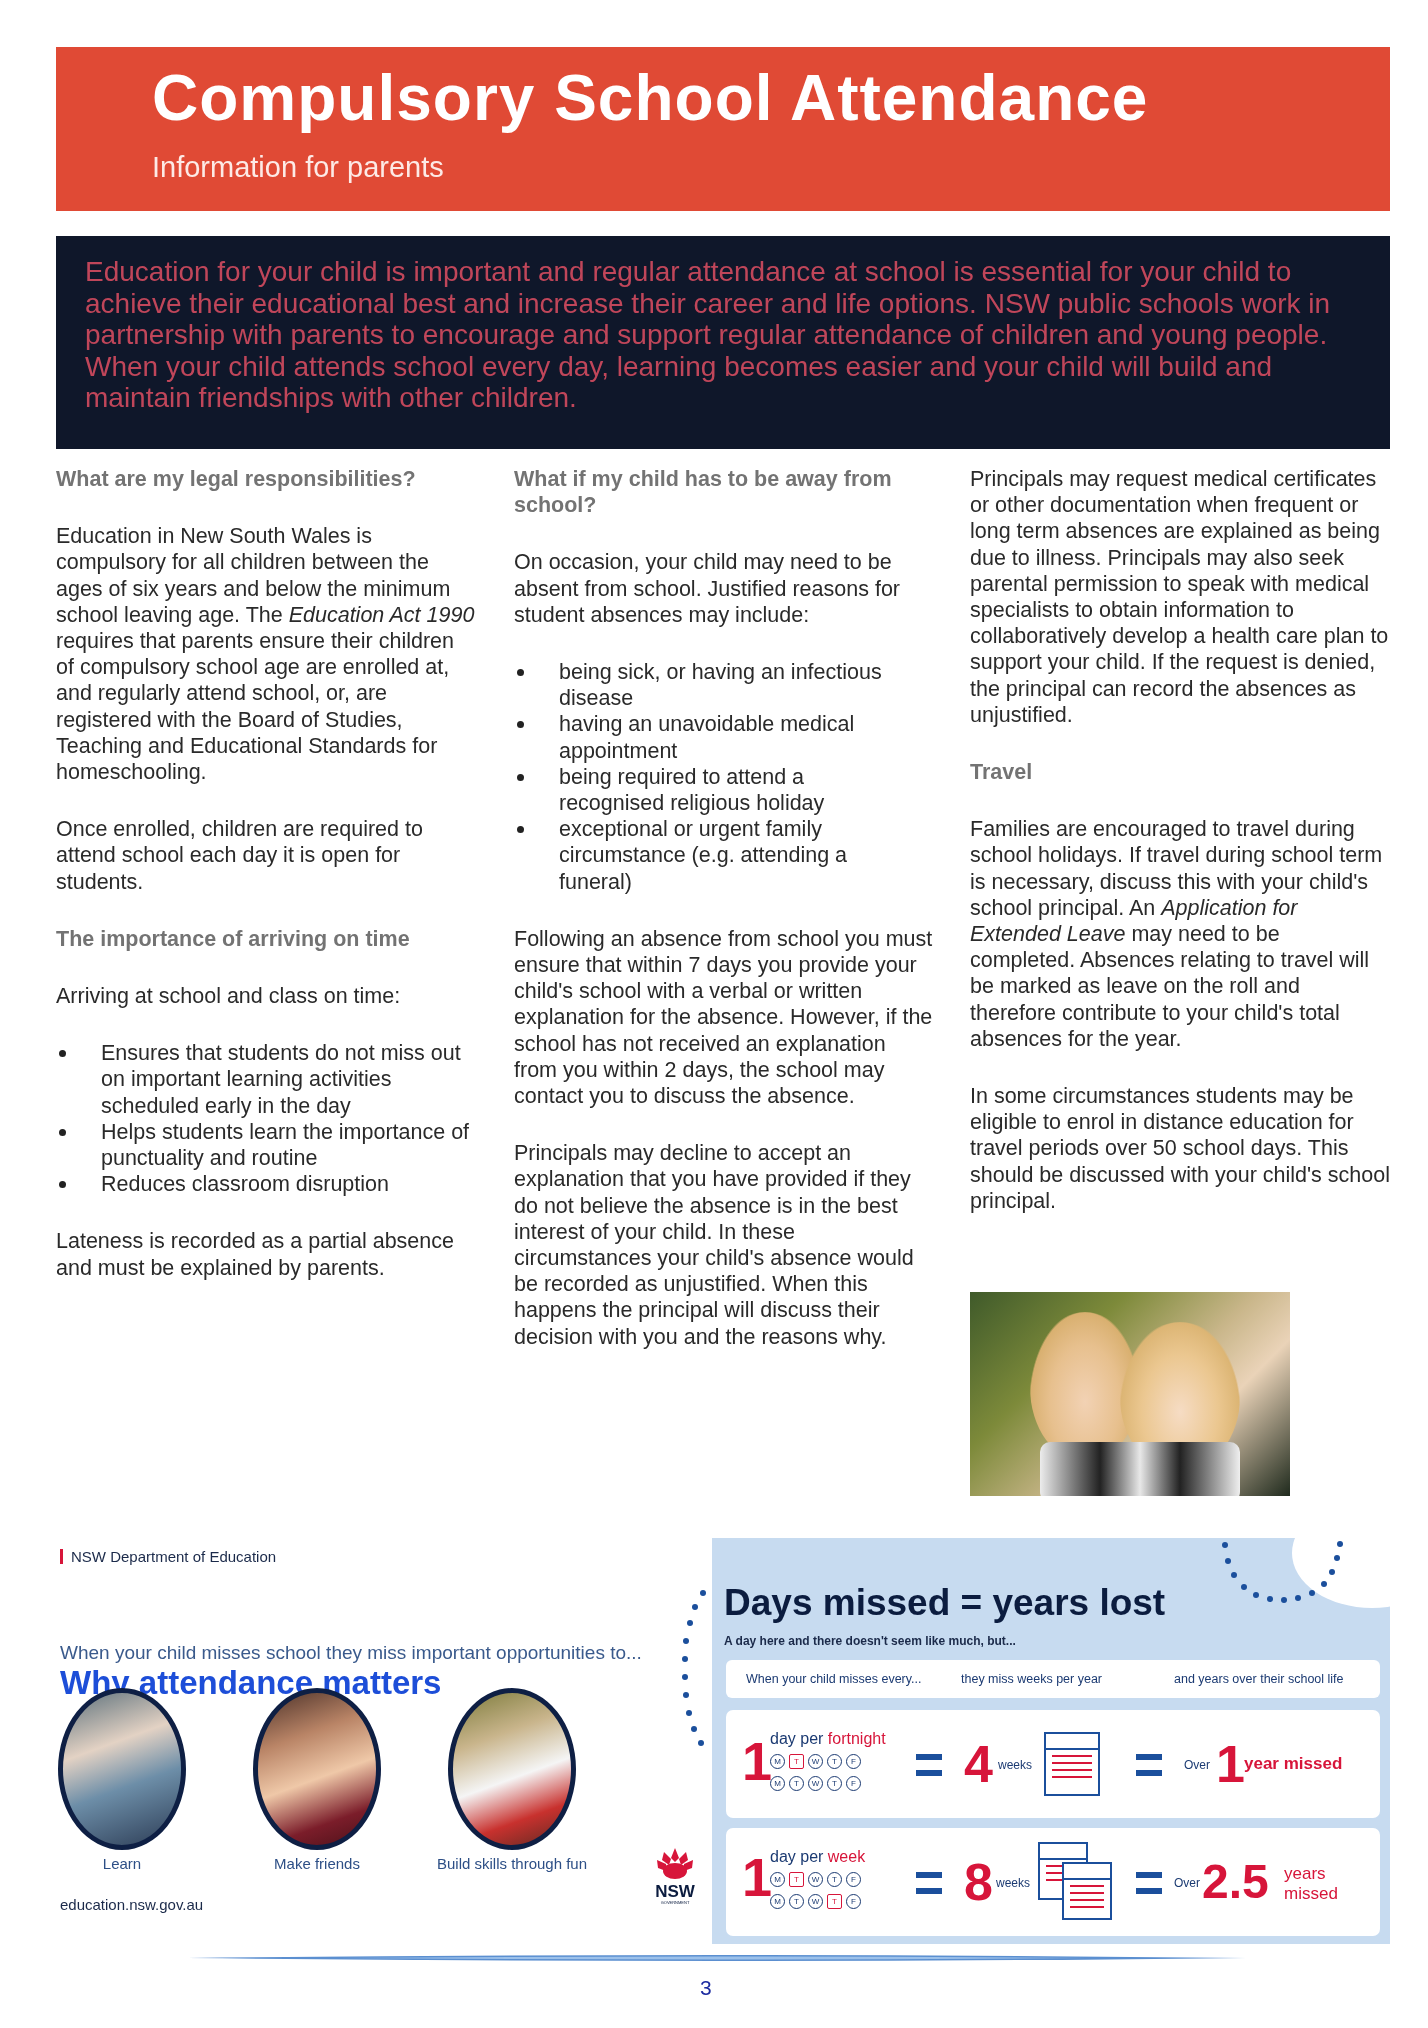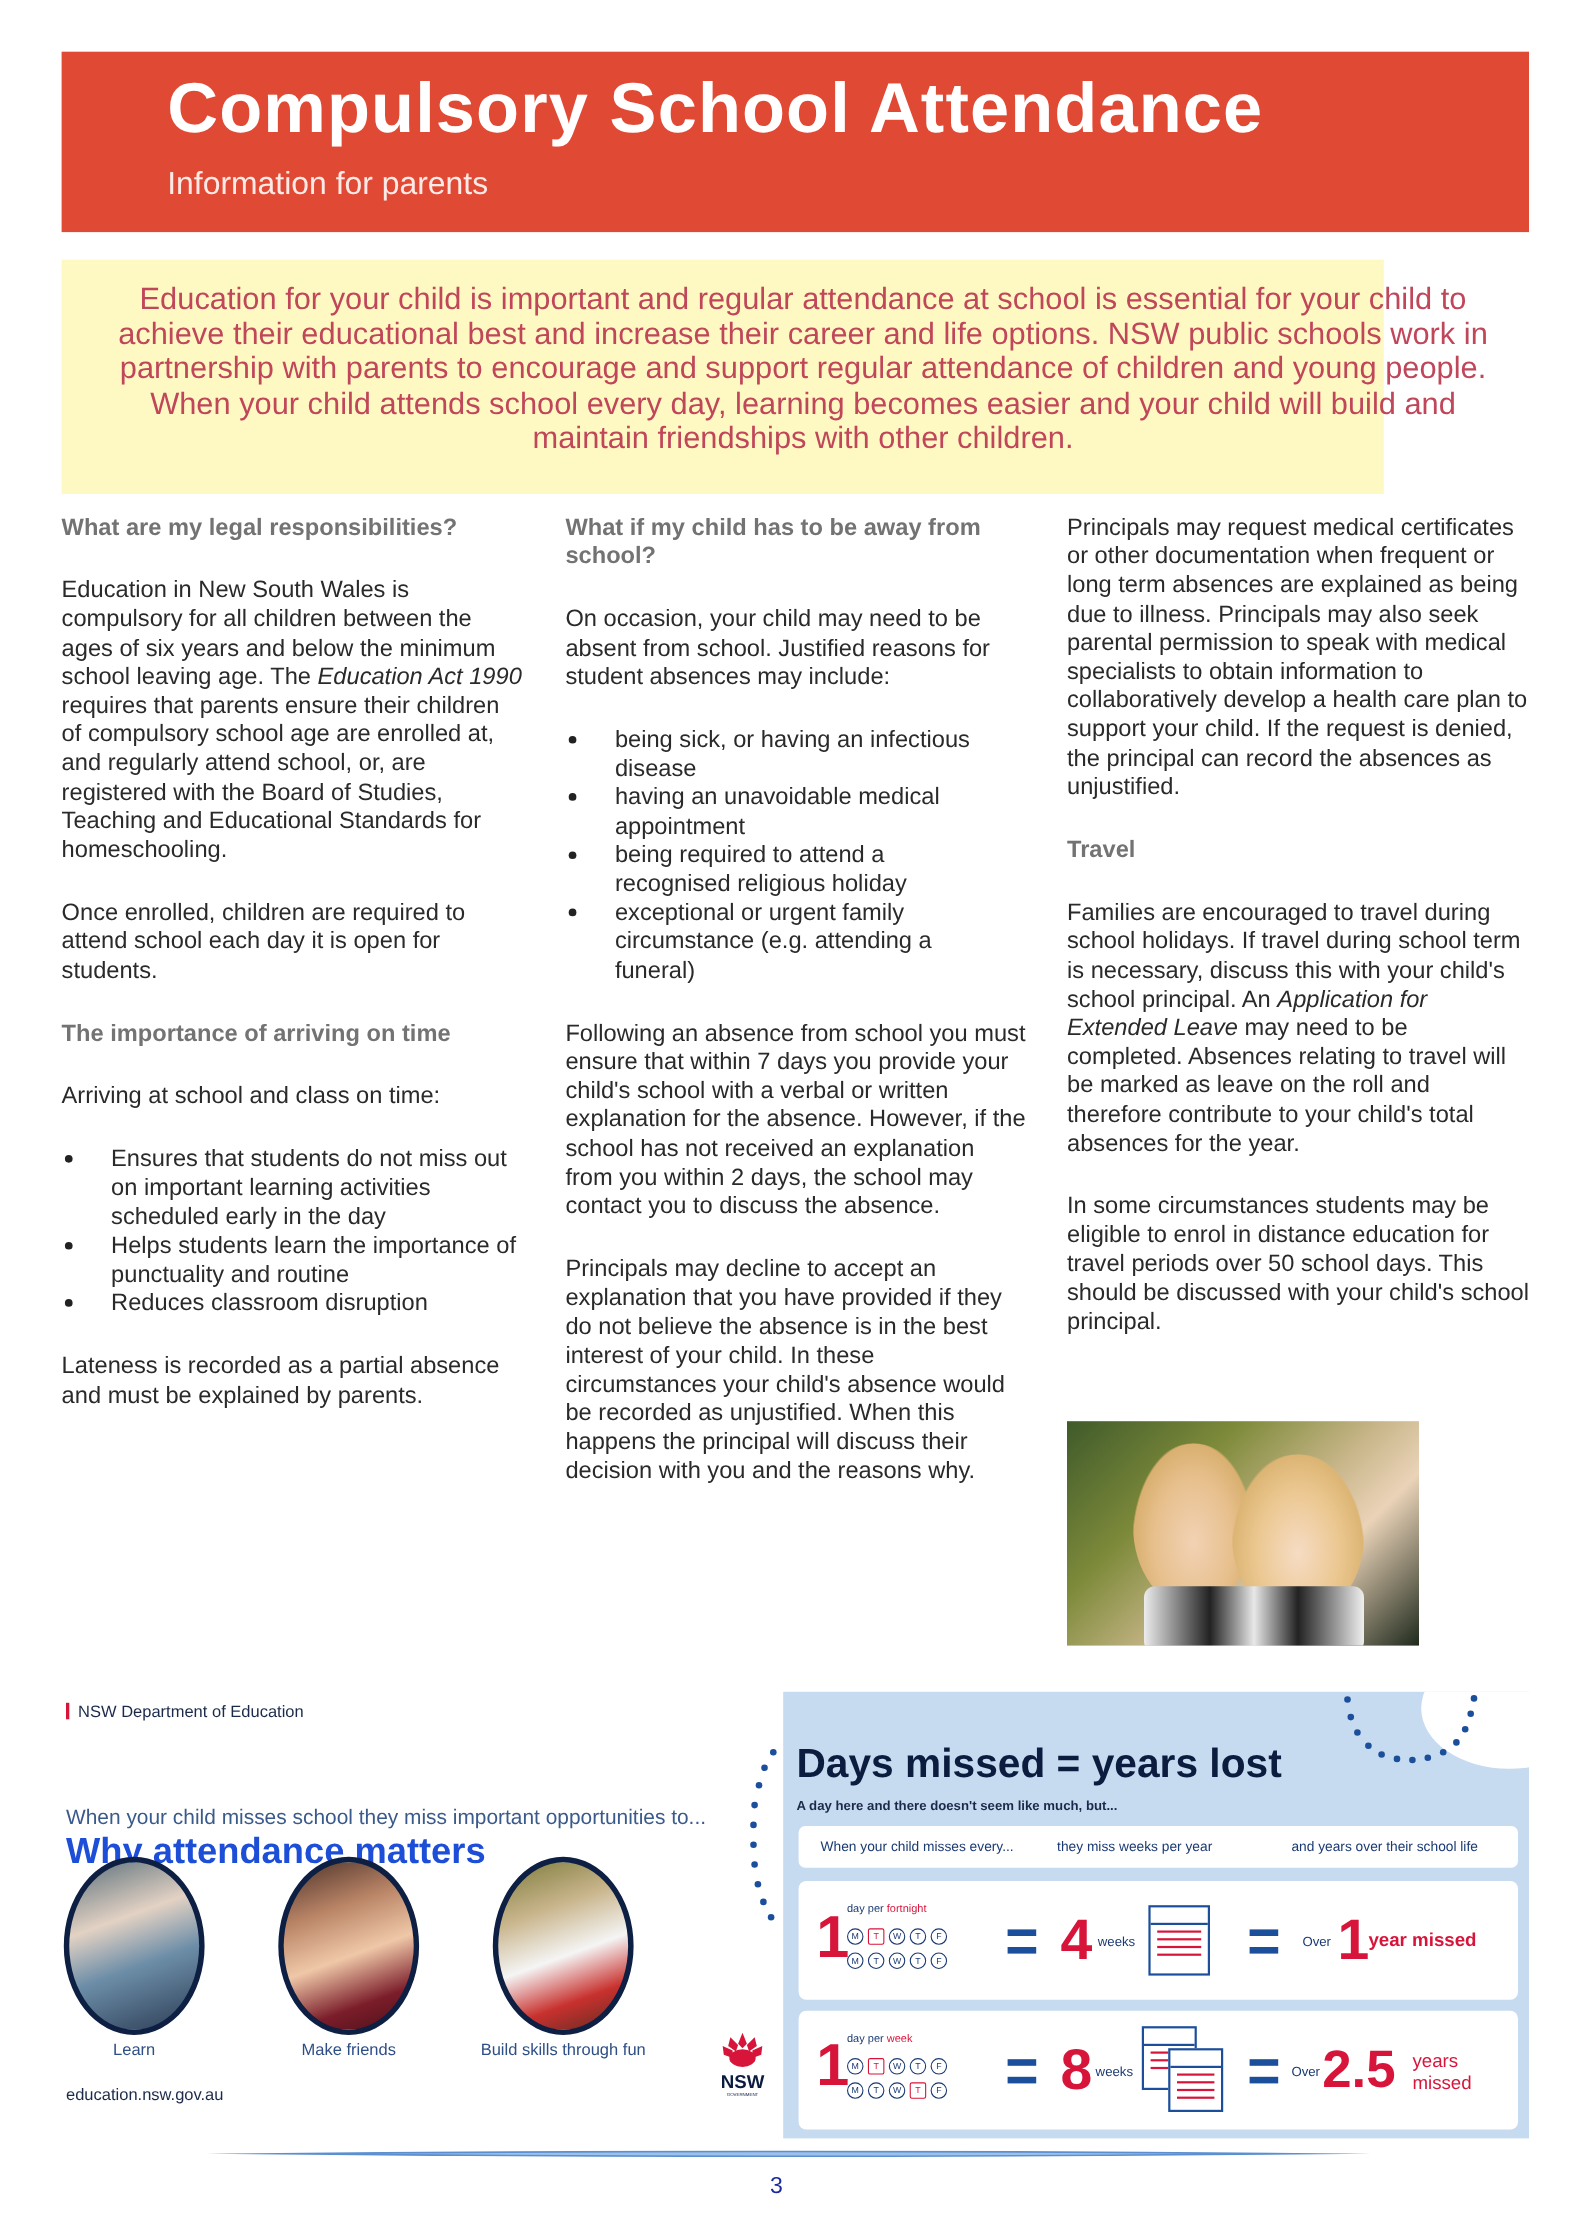--- a/index.html
+++ b/index.html
@@ -1,21 +1,21 @@
 <!DOCTYPE html>
 <html><head>
 <meta charset="utf-8">
 <style>
   html,body{margin:0;padding:0;background:#fff;}
   body{width:1428px;height:2028px;position:relative;overflow:hidden;font-family:"Liberation Sans",sans-serif;}
   .abs{position:absolute;}
   .header{left:56px;top:47px;width:1334px;height:164px;background:#e04a35;}
   .title{left:96px;top:14px;color:#fff;font-weight:bold;font-size:64px;letter-spacing:1px;white-space:nowrap;}
   .subtitle{left:96px;top:104px;color:#fdeae6;font-size:29px;white-space:nowrap;}
-  .intro{left:56px;top:236px;width:1202px;height:213px;background:#fef9c3;text-align:center;}
+  .intro{left:56px;top:236px;width:1334px;height:213px;background:#0f172a;}
   .intro p{margin:0;position:absolute;left:29px;top:20px;width:1290px;color:#c0465a;font-size:28px;line-height:31.5px;}
   .col{position:absolute;top:466px;font-size:21.5px;line-height:26.2px;color:#2a2a2a;}
   .col p{margin:0 0 31px 0;}
   .col h3{margin:0 0 31px 0;color:#737373;font-size:21.5px;line-height:26.2px;font-weight:bold;}
   .col ul{margin:0 0 31px 0;padding:0;list-style:none;}
   .col li{position:relative;padding-left:45px;}
   .col li::before{content:"";position:absolute;left:3px;top:10px;width:7px;height:7px;border-radius:50%;background:#222;}
   .photo{left:970px;top:1292px;width:320px;height:204px;overflow:hidden;background:linear-gradient(135deg,#3f5a2a 0%,#7d8a3a 30%,#c9b68a 55%,#ead3b8 70%,#1f2a1d 100%);}
   .photo .kid{position:absolute;border-radius:50%;}
   
@@ -27,21 +27,21 @@
   .clabel{position:absolute;top:1855px;font-size:15px;color:#2d4f86;white-space:nowrap;text-align:center;}
   .url{left:60px;top:1896px;font-size:15px;color:#1b2a4a;}
   .waratah{left:654px;top:1846px;width:42px;height:60px;}
   .bluepanel{left:712px;top:1538px;width:678px;height:406px;background:#c7dbf0;overflow:hidden;}
   .dm-title{left:12px;top:44px;font-size:37px;font-weight:bold;color:#0b1c3f;white-space:nowrap;}
   .dm-sub{left:12px;top:96px;font-size:12px;font-weight:bold;color:#1b2a4a;white-space:nowrap;}
   .hdrrow{left:14px;top:122px;width:654px;height:38px;background:#fff;border-radius:6px;}
   .hdrrow span{position:absolute;top:12px;font-size:12.5px;color:#1b3a72;white-space:nowrap;}
   .row{position:absolute;left:14px;width:654px;height:108px;background:#fff;border-radius:7px;}
   .big1{position:absolute;left:16px;color:#d7153a;font-weight:bold;font-size:54px;line-height:54px;}
-  .freq{position:absolute;left:44px;font-size:10px;color:#1b3a72;white-space:nowrap;}
+  .freq{position:absolute;left:44px;font-size:16px;color:#1b3a72;white-space:nowrap;}
   .freq b{color:#d7153a;font-weight:normal;}
   .days{position:absolute;left:44px;}
   .day{display:inline-block;width:13px;height:13px;border:1.5px solid #1b3a72;border-radius:50%;font-size:8px;line-height:13px;text-align:center;color:#1b3a72;margin-right:4px;box-sizing:content-box;}
   .day.x{border-radius:2px;border-color:#d7153a;color:#d7153a;}
   .eq{position:absolute;width:26px;height:16px;border-top:6px solid #1b4f9c;border-bottom:6px solid #1b4f9c;box-sizing:border-box;height:22px;}
   .bignum{position:absolute;color:#d7153a;font-weight:bold;font-size:52px;line-height:52px;}
   .small{position:absolute;font-size:12px;color:#1b3a72;white-space:nowrap;}
   .cal{position:absolute;border:2.5px solid #1b4f9c;background:#fff;}
   .cal .top{height:14px;border-bottom:2.5px solid #1b4f9c;}
   .cal .ln{height:2px;background:#d7153a;margin:5px 6px 0 6px;}

